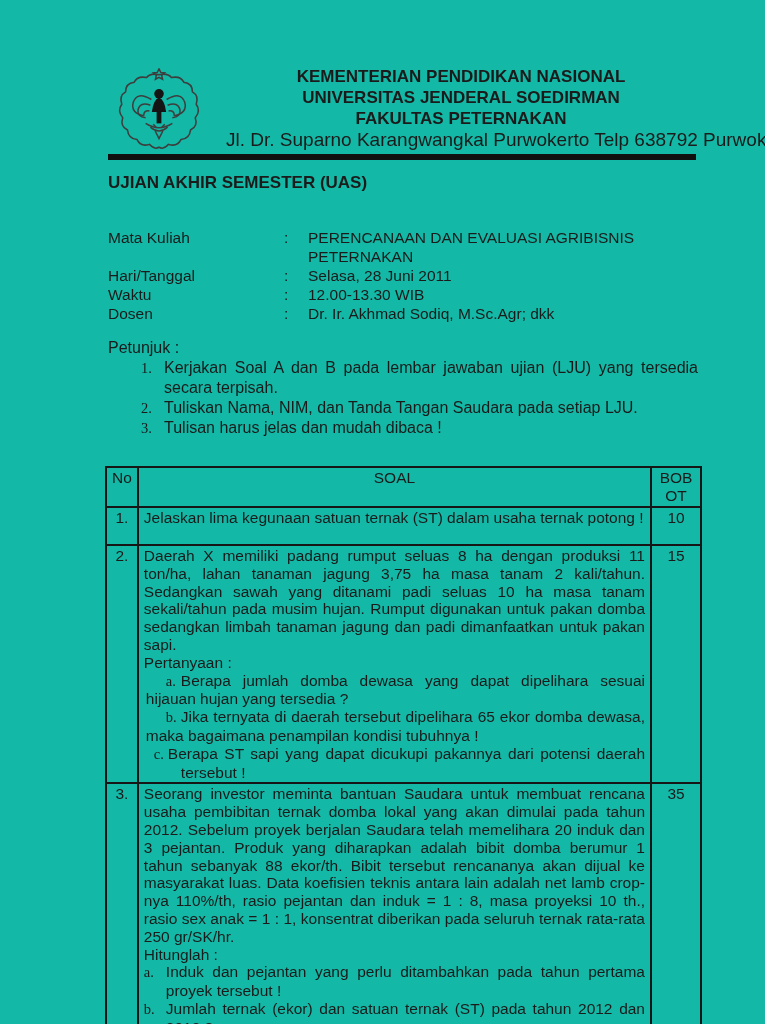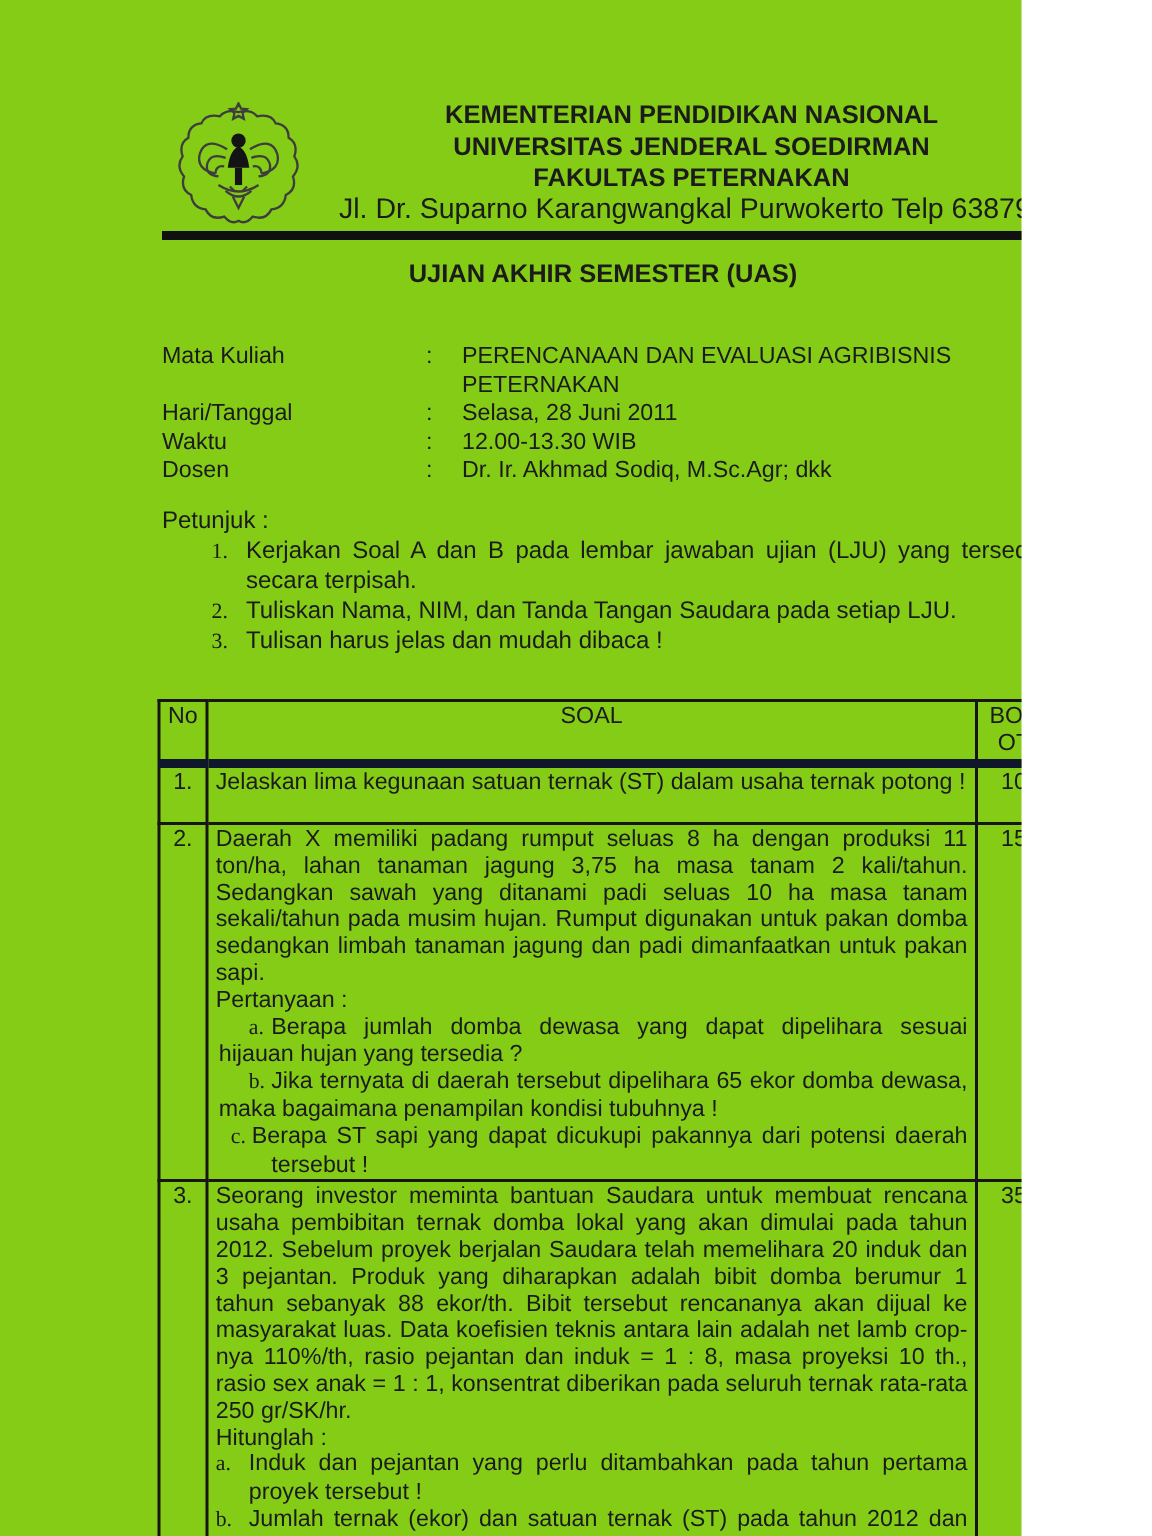--- a/index.html
+++ b/index.html
@@ -1,47 +1,47 @@
 <!DOCTYPE html>
 <html><head>
 <meta charset="utf-8">
 <style>
   html,body{margin:0;padding:0;background:#fff;}
   .page{
-    position:relative;width:681px;height:1024px;background:#84cc16;overflow:hidden;
+    position:relative;width:765px;height:1024px;background:#14b8a6;overflow:hidden;
     font-family:"Liberation Sans",sans-serif;color:#1b1b1b;
     -webkit-font-smoothing:antialiased;
   }
   
   .letterhead{position:absolute;left:108px;top:66px;width:588px;}
   .lh-body{position:relative;min-height:84px;}
   .logo{position:absolute;left:4px;top:2px;width:94px;height:84px;}
   .lh-text{margin-left:118px;text-align:center;}
   .lh-bold{font-weight:bold;font-size:17px;line-height:21px;white-space:nowrap;}
   .lh-address{font-size:19px;line-height:18px;margin-top:2px;white-space:nowrap;}
   .lh-rule{height:6px;background:#101010;margin-top:4px;}
   
-  .title{position:absolute;left:108px;top:172px;width:588px;text-align:center;
+  .title{position:absolute;left:108px;top:172px;width:588px;text-align:left;
          font-weight:bold;font-size:17px;line-height:22px;}
   
   .info{position:absolute;left:108px;top:228px;width:560px;font-size:15.5px;line-height:19px;}
   .info-row{display:grid;grid-template-columns:176px 24px 1fr;}
   .info-colon{text-align:left;}
   
   .petunjuk{position:absolute;left:108px;top:338px;width:590px;font-size:16px;line-height:19.5px;}
   .pt-item{padding-left:56px;text-indent:-23px;text-align:justify;}
   .marker{display:inline-block;font-family:"Liberation Serif",serif;font-size:14.5px;}
   .pt-item .marker{width:23px;text-indent:0;}
   
   .soal-heading{position:absolute;left:108px;top:440px;font-weight:bold;font-size:16px;}
   
   .exam-table{position:absolute;left:105px;top:466px;width:597px;border-collapse:collapse;
               font-size:15.5px;line-height:17.8px;}
   .exam-table th,.exam-table td{border:2px solid #161616;vertical-align:top;padding:1px 5px;}
-  .exam-table th{font-weight:normal;text-align:center;border-bottom:6px solid #0f172a;}
+  .exam-table th{font-weight:normal;text-align:center;border-bottom:1px solid #0f172a;}
   .exam-table th.h-bobot{word-break:break-all;line-height:18px;}
   .col-no{width:20px;}
   .col-bobot{width:50px;}
   .cell-no{text-align:center;}
   .cell-bobot{text-align:center;}
   .row-1 td{height:34px;}
   .cell-par{text-align:justify;}
   .sublabel{text-align:left;}
   
   .li-ab{padding-left:2px;text-indent:20px;text-align:justify;}

